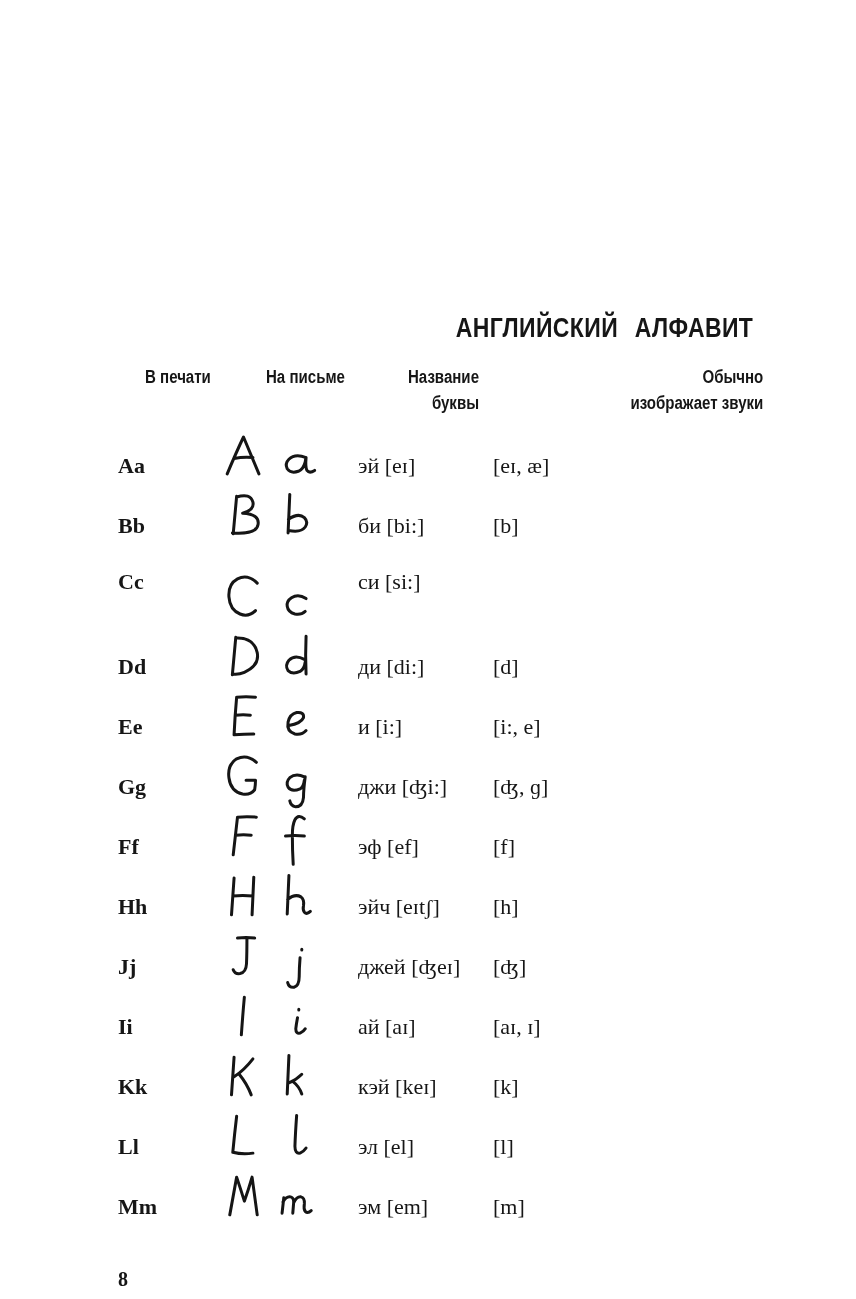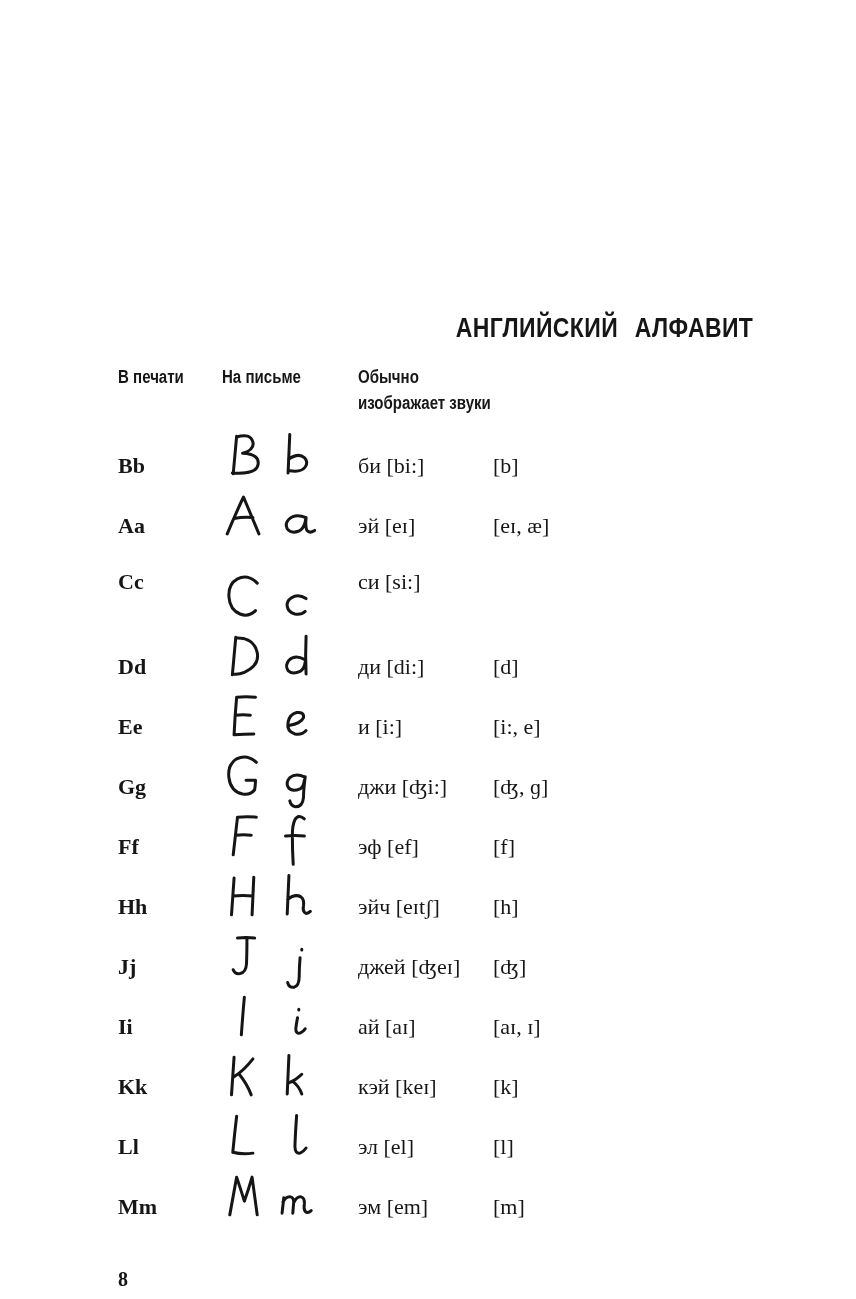--- a/index.html
+++ b/index.html
@@ -16,21 +16,21 @@
     font-weight:bold; font-size:28px; line-height:1;
     transform:scaleX(0.82); transform-origin:center;
     word-spacing:12px; letter-spacing:0.5px; white-space:nowrap;
   }
 
   .grid { display:grid; grid-template-columns:104px 136px 135px 1fr; }
 
   .header-row { margin-top:20px; }
   .header-cell {
     font-family:"Liberation Sans", sans-serif;
-    font-weight:bold; font-size:17.5px; line-height:26px;
+    font-weight:bold; font-size:17.5px; line-height:26px;text-align:right;
   }
   .hc-inner { display:inline-block; transform:scaleX(0.86); transform-origin:left top; }
   .h3i { width:100px; }
   .h4i { width:162px; }
 
   .rows { margin-top:19px; }
   .row { min-height:54px; align-items:center; font-size:22px; line-height:27px; }
   .row .print { font-weight:bold; }
   .row-tall { min-height:81px; align-items:start; }
   .row-tall .cell { padding-top:13px; }
@@ -52,54 +52,57 @@
   </div>
 
   <div class="grid header-row">
     <div class="header-cell">
       <span class="hc-inner">В печати</span>
     </div>
     <div class="header-cell">
       <span class="hc-inner">На письме</span>
     </div>
     <div class="header-cell">
+      <span class="hc-inner h3i">Название буквы</span>
+    </div>
+    <div class="header-cell">
       <span class="hc-inner h4i">Обычно изображает звуки</span>
     </div>
   </div>
 
   <div class="rows">
+
+    <div class="grid row">
+      <div class="cell print">Aa</div>
+      <div class="cell hand">
+          <svg viewBox="0 0 100 140" class="hw-letter">
+            <path d="M12 100 Q32 52 50 14 Q66 52 86 100 M28 64 Q50 60 72 62" fill="none" stroke="#151515" stroke-width="7" stroke-linecap="round" stroke-linejoin="round"></path>
+          </svg>
+          <svg viewBox="0 0 100 140" class="hw-letter">
+            <path d="M70 62 Q44 52 30 66 Q20 76 26 88 Q34 100 52 94 Q64 89 68 72 Q69 64 70 62 Q68 84 72 92 Q78 100 90 92" fill="none" stroke="#151515" stroke-width="7" stroke-linecap="round" stroke-linejoin="round"></path>
+          </svg>
+        </div>
+      <div class="cell name">эй [eɪ]</div>
+      <div class="cell sounds">[eɪ, æ]</div>
+    </div>
 
     <div class="grid row">
       <div class="cell print">Bb</div>
       <div class="cell hand">
           <svg viewBox="0 0 100 140" class="hw-letter">
             <path d="M34 12 Q30 56 26 100 M34 14 Q66 4 72 26 Q76 44 48 52 Q88 54 84 78 Q80 102 24 98" fill="none" stroke="#151515" stroke-width="7" stroke-linecap="round" stroke-linejoin="round"></path>
           </svg>
           <svg viewBox="0 0 100 140" class="hw-letter">
             <path d="M32 8 Q30 53 28 98 M29 66 Q52 50 66 62 Q76 72 68 84 Q58 98 29 92" fill="none" stroke="#151515" stroke-width="7" stroke-linecap="round" stroke-linejoin="round"></path>
           </svg>
         </div>
       <div class="cell name">би [bi:]</div>
       <div class="cell sounds">[b]</div>
     </div>
 
-    <div class="grid row">
-      <div class="cell print">Aa</div>
-      <div class="cell hand">
-          <svg viewBox="0 0 100 140" class="hw-letter">
-            <path d="M12 100 Q32 52 50 14 Q66 52 86 100 M28 64 Q50 60 72 62" fill="none" stroke="#151515" stroke-width="7" stroke-linecap="round" stroke-linejoin="round"></path>
-          </svg>
-          <svg viewBox="0 0 100 140" class="hw-letter">
-            <path d="M70 62 Q44 52 30 66 Q20 76 26 88 Q34 100 52 94 Q64 89 68 72 Q69 64 70 62 Q68 84 72 92 Q78 100 90 92" fill="none" stroke="#151515" stroke-width="7" stroke-linecap="round" stroke-linejoin="round"></path>
-          </svg>
-        </div>
-      <div class="cell name">эй [eɪ]</div>
-      <div class="cell sounds">[eɪ, æ]</div>
-    </div>
-
     <div class="grid row row-tall">
       <div class="cell print">Cc</div>
       <div class="cell hand">
           <svg viewBox="0 0 100 140" class="hw-letter">
             <path d="M82 26 Q60 4 36 16 Q14 28 16 58 Q18 88 42 98 Q62 106 78 90" fill="none" stroke="#151515" stroke-width="7" stroke-linecap="round" stroke-linejoin="round"></path>
           </svg>
           <svg viewBox="0 0 100 140" class="hw-letter">
             <path d="M70 62 Q52 50 36 60 Q24 68 26 80 Q28 94 44 98 Q58 101 68 92" fill="none" stroke="#151515" stroke-width="7" stroke-linecap="round" stroke-linejoin="round"></path>
           </svg>
         </div>

